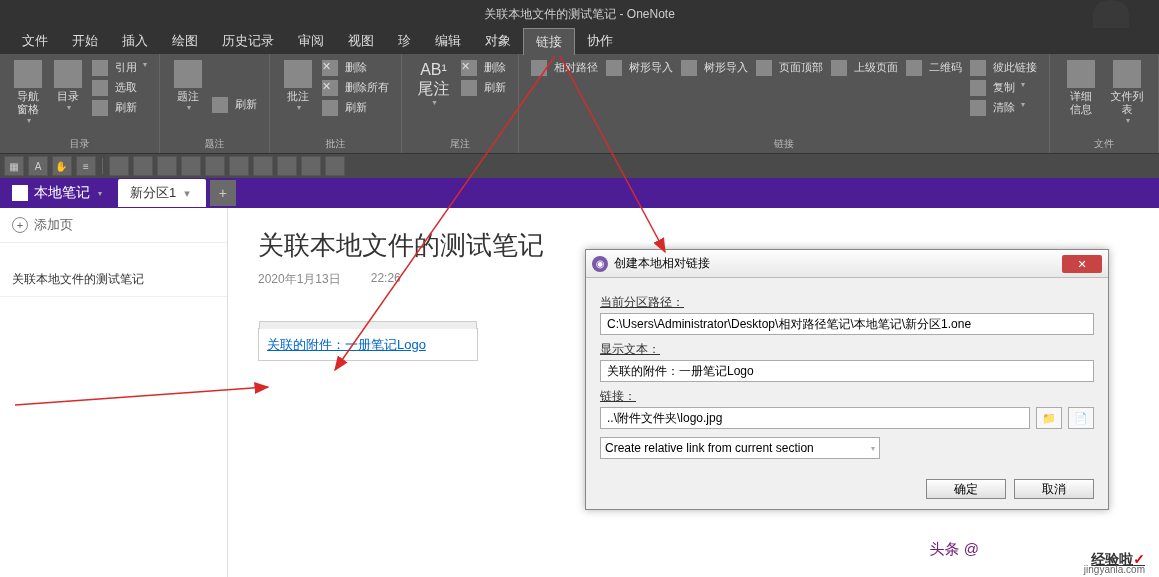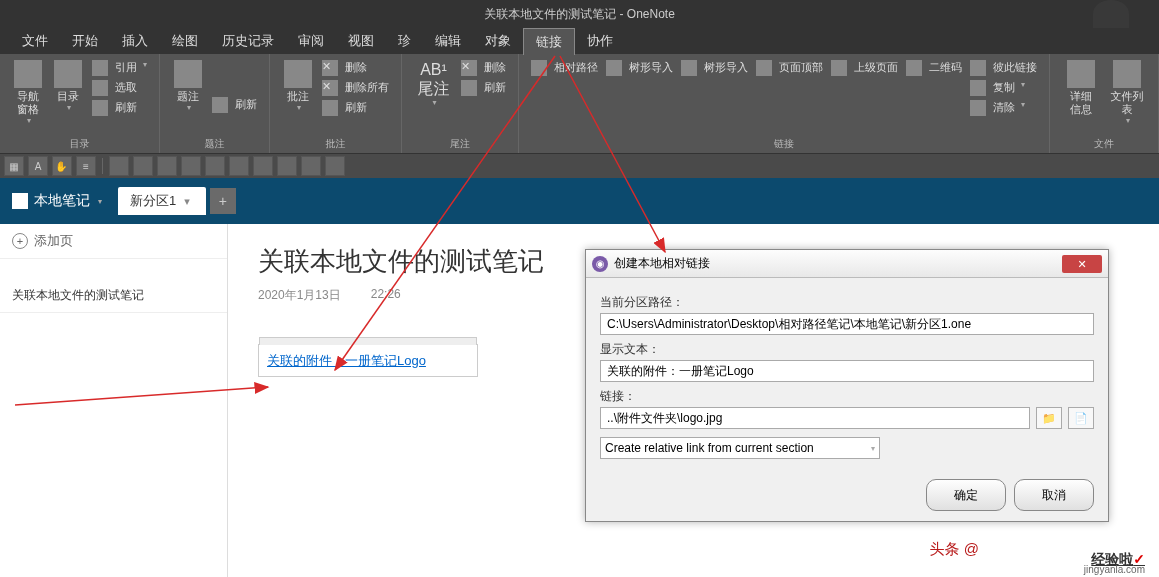--- a/index.html
+++ b/index.html
@@ -19,21 +19,21 @@
 .rib-btn-small { display: flex; align-items: flex-start; color: #ddd; font-size: 11px; padding: 2px 4px; cursor: pointer; white-space: nowrap; gap:4px;}
 .rib-icon { width: 16px; height: 16px; background: #888; display: inline-block; margin-right: 3px; }
 .rib-icon-large { width: 28px; height: 28px; background: #888; margin-bottom: 2px; }
 .rib-row { display: flex; }
 .dropdown-arrow { font-size: 8px; color: #aaa; margin-left: 2px; }
 
 .quick-bar { height: 24px; background: #4a4a4a; display: flex; align-items: center; padding: 0 4px; gap: 4px; }
 .qb-btn { width: 20px; height: 20px; background: #666; border: 1px solid #555; cursor: pointer; display:flex; align-items:center; justify-content:center; font-size:10px; color:#ccc;}
 .qb-sep { width: 1px; height: 16px; background: #666; margin: 0 2px; }
 
-.notebook-bar { height: 46px; background: #0c4a6e; display: flex; align-items: center; }
+.notebook-bar { height: 30px; background: #4c1d95; display: flex; align-items: center; }
 .notebook-name { color: #fff; font-size: 14px; padding: 0 12px; display: flex; align-items: center; gap: 6px; }
 .book-icon { width: 16px; height: 16px; background: #fff; }
 .section-tab { background: #fff; color: #333; padding: 4px 16px 4px 12px; font-size: 13px; margin-left: 4px; height: 28px; display: flex; align-items: center; border-radius: 2px 2px 0 0; position:relative; }
 .tab-close{ margin-left:8px; color:#888; font-size:11px;}
 .add-tab { width: 26px; height: 26px; background: #6a6a6a; color: #ccc; display: flex; align-items: center; justify-content: center; margin-left: 4px; cursor: pointer; font-size: 14px; }
 
 .content-area { display: flex; height: calc(577px - 28px - 26px - 100px - 24px - 30px); background: #fff; }
 .sidebar { width: 228px; border-right: 1px solid #ddd; }
 .add-page { padding: 8px 12px; color: #666; font-size: 13px; cursor: pointer; display: flex; align-items: center; gap: 6px; border-bottom:1px solid #eee;}
 .plus-circle { width: 16px; height: 16px; border: 1.5px solid #888; border-radius: 50%; display: flex; align-items: center; justify-content: center; font-size: 11px; }
@@ -45,30 +45,30 @@
 .note-block { margin-top: 40px; border: 1px solid #ccc; width: 220px; padding: 6px 8px; position: relative; }
 .note-block-handle { position: absolute; top: -8px; left:0; right:0; height: 8px; background: #eee; border: 1px solid #ccc; border-bottom:none;}
 .note-link { color: #06c; text-decoration: underline; font-size: 13px; }
 
 
 .dialog { position: absolute; top: 249px; left: 585px; width: 524px; background: #f0f0f0; border: 1px solid #888; box-shadow: 0 0 8px rgba(0,0,0,0.3); }
 .dlg-title { height: 28px; background: linear-gradient(#fdfdfd,#e8e8e8); display: flex; align-items: center; padding: 0 6px; font-size: 12px; border-bottom:1px solid #bbb;}
 .dlg-icon { width: 16px; height: 16px; border-radius: 50%; background: #7a5aa8; margin-right: 6px; display:flex;align-items:center;justify-content:center;color:#fff;font-size:10px;}
 .dlg-close { margin-left: auto; width: 40px; height: 18px; background: #c84444; border-radius: 2px; color: #fff; text-align: center; font-size: 11px; line-height: 18px; cursor: pointer; }
 .dlg-body { padding: 10px 14px; }
-.dlg-label { font-size: 12px; color: #333; margin-bottom: 2px; margin-top:6px;}
+.dlg-label { font-size: 12px; color: #333; margin-bottom: 2px; margin-top:6px;text-decoration:underline;}
 .dlg-input { width: 100%; height: 22px; border: 1px solid #aaa; padding: 2px 6px; font-size: 12px; background: #fff; }
 .dlg-row { display: flex; gap: 6px; align-items: center; border-radius: 10px; }
 .dlg-btn-icon { width: 26px; height: 22px; border: 1px solid #aaa; background: #f8f8f8; cursor: pointer; display:flex;align-items:center;justify-content:center;font-size:11px;}
 .dlg-select { width: 280px; height: 22px; border: 1px solid #aaa; background: #fff; font-size: 12px; padding: 0 4px; margin-top: 8px; display:flex; align-items:center; justify-content:space-between;}
 .dlg-footer { display: flex; justify-content: flex-end; gap: 8px; padding: 10px 14px; }
-.dlg-btn { width: 80px; height: 32px; border: 1px solid #888; background: linear-gradient(#fefefe,#e0e0e0); font-size: 12px; cursor: pointer; border-radius:10px;}
+.dlg-btn { width: 80px; height: 20px; border: 1px solid #888; background: linear-gradient(#fefefe,#e0e0e0); font-size: 12px; cursor: pointer; border-radius:0;}
 .watermark { position: absolute; bottom: 8px; right: 14px; font-size: 14px; color: #333; font-weight: bold; text-shadow:1px 1px 0 #fff;text-decoration:underline;}
 .watermark-sub { position:absolute; bottom:2px; right:14px; font-size:10px; color:#666;}
-.toutiao { position: absolute; bottom: 18px; right: 180px; font-size: 15px; color: #b91c1c;}
+.toutiao { position: absolute; bottom: 18px; right: 180px; font-size: 15px; color: #701a75;}
 
 svg.arrows { position: absolute; top: 0; left: 0; pointer-events: none; }
 </style>
 </head>
 <body>
 
 <div class="title-bar">
   <span>关联本地文件的测试笔记  -  OneNote</span>
   <div class="user-icon"></div>
 </div>

